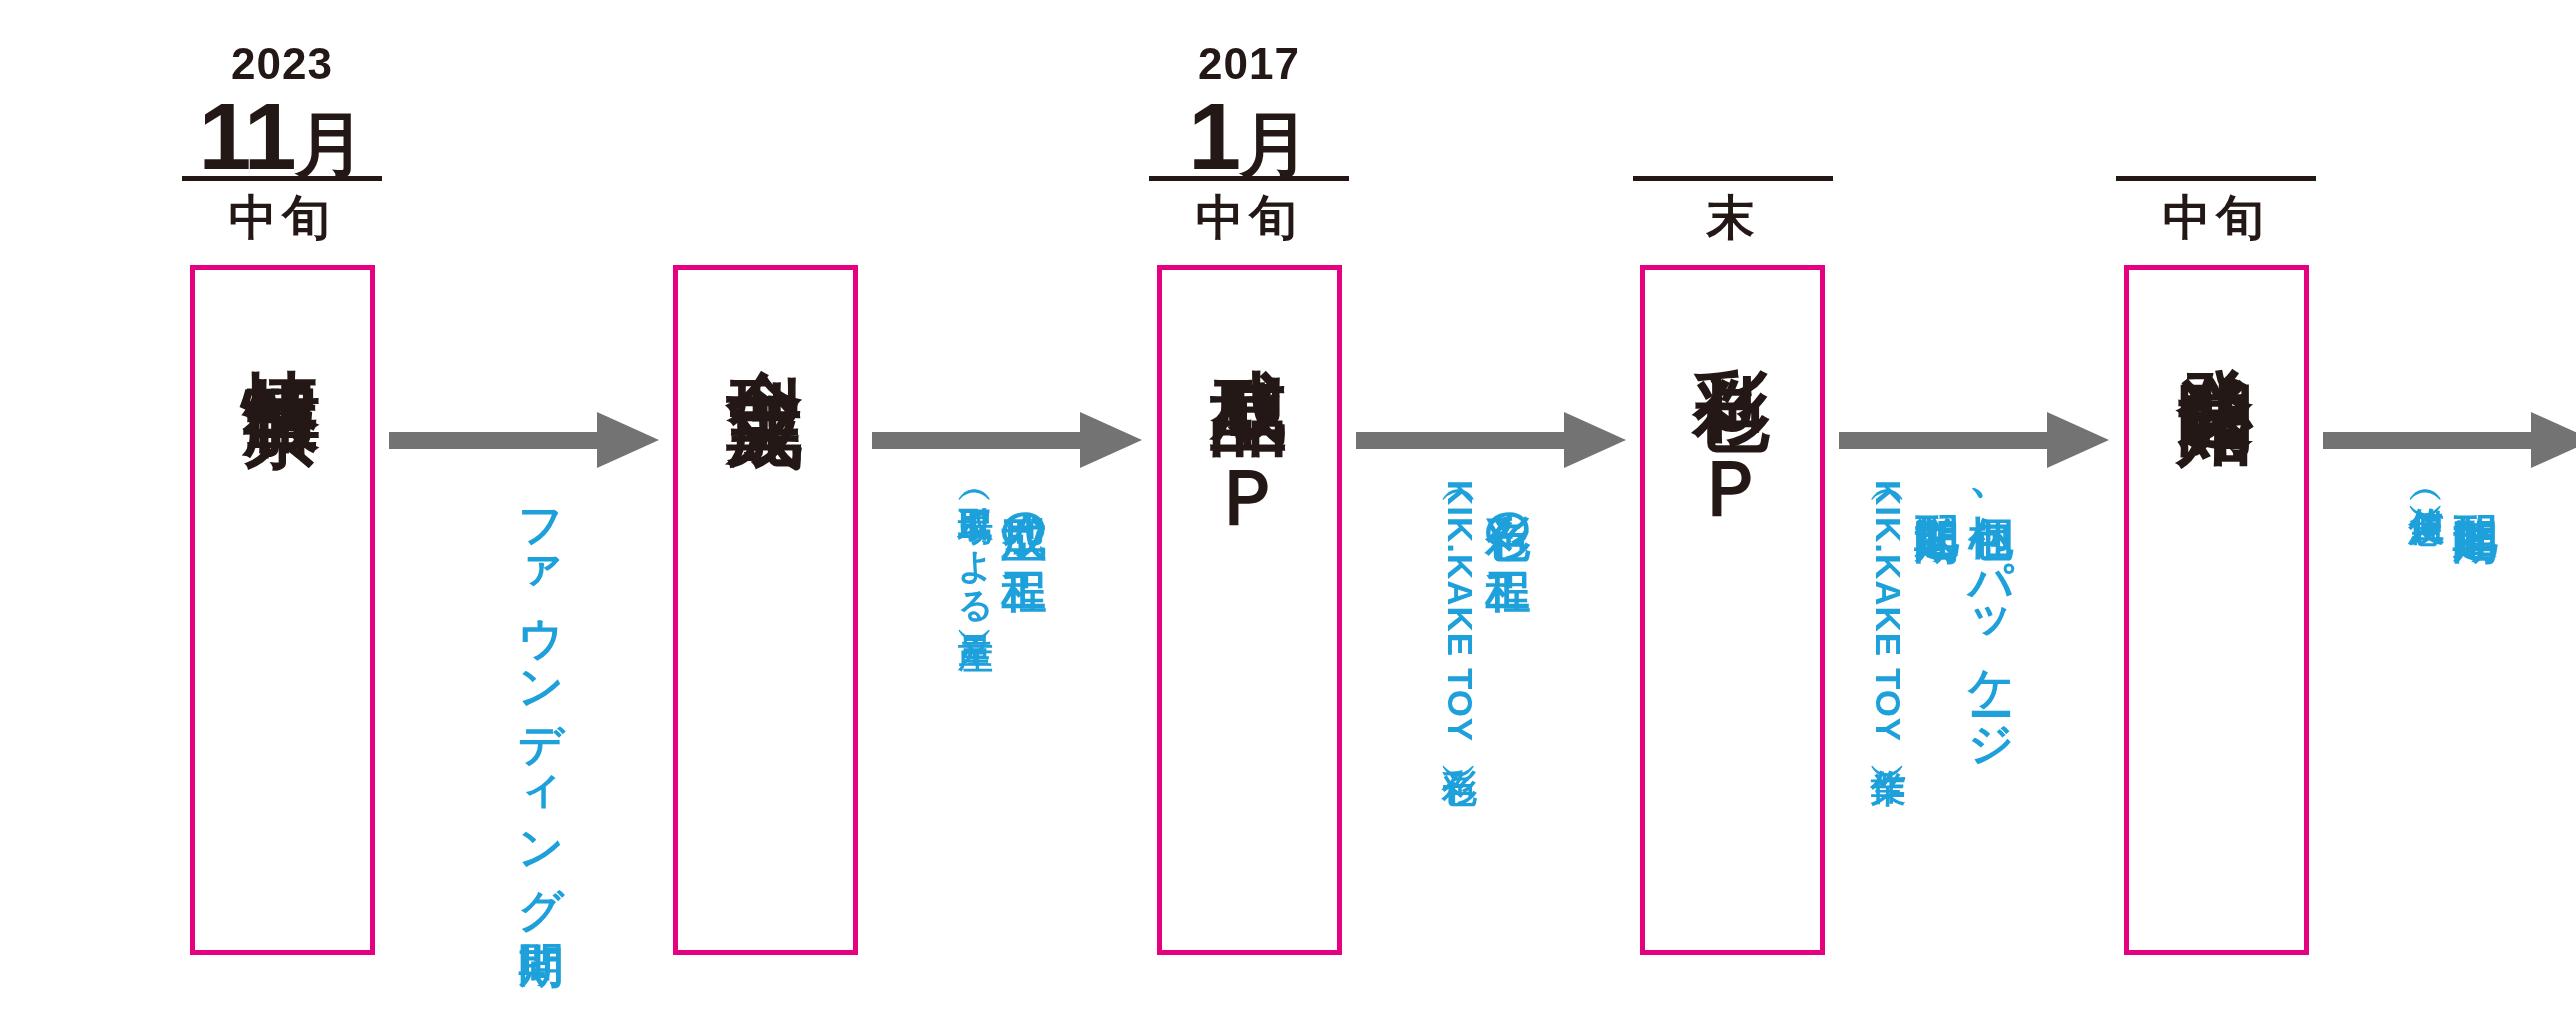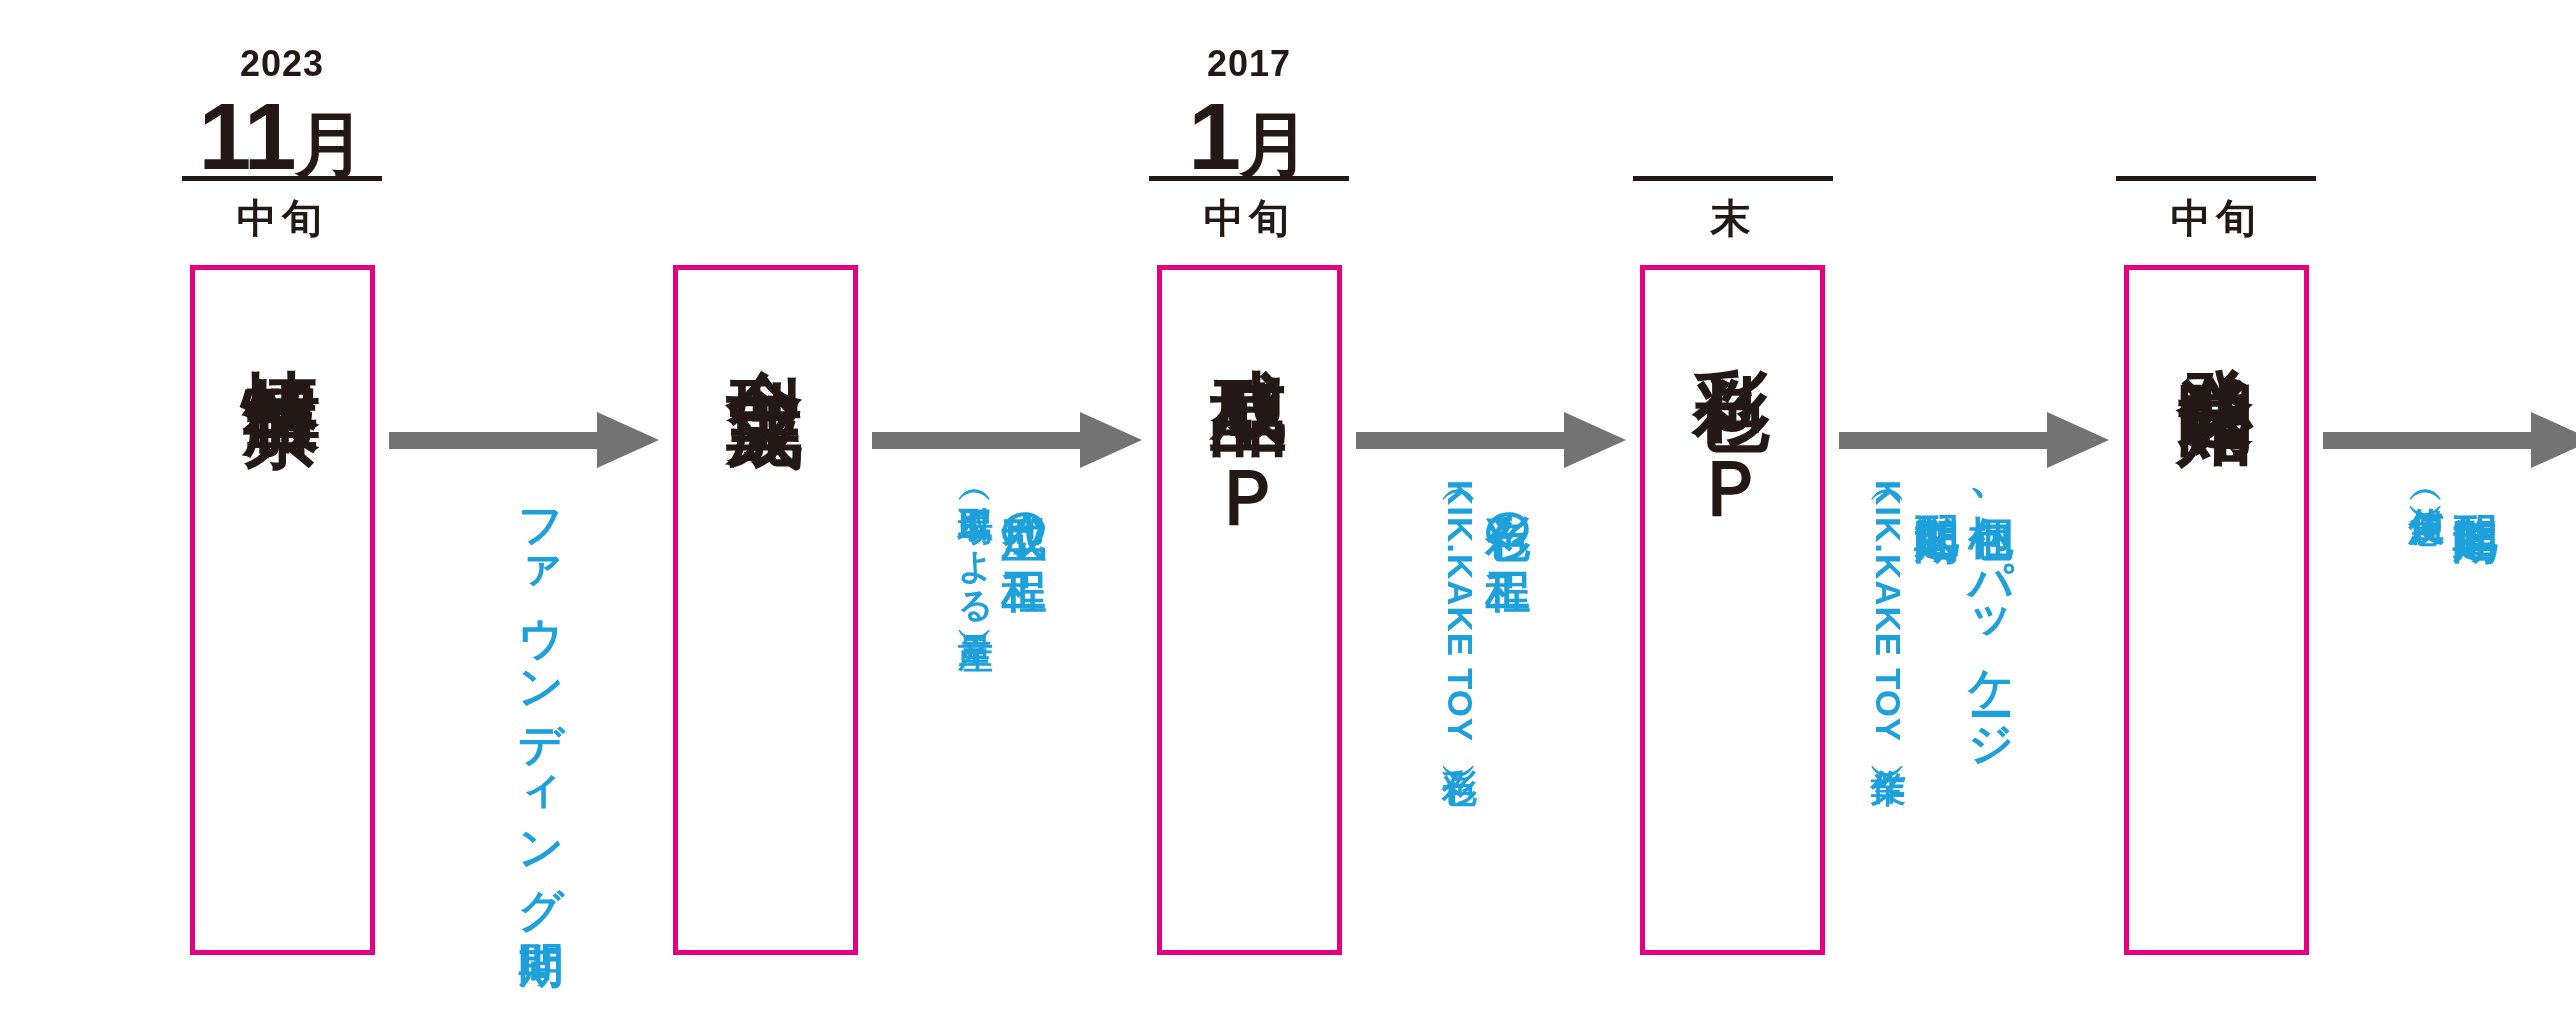--- a/index.html
+++ b/index.html
@@ -17,21 +17,21 @@
   .hdr {
     position: absolute;
     top: 46px;
     width: 268px;
     height: 222px;
     text-align: center;
   }
   .hdr .year {
     position: absolute;
     top: 0; left: 0; right: 0;
-    font-size: 36px;
+    font-size: 44px;
     line-height: 35px;
     font-weight: 800;
     letter-spacing: 1px;
   }
   .hdr .month {
     position: absolute;
     top: 52px; left: 0; right: 0;
     height: 77px;
     line-height: 77px;
     font-weight: 800;
@@ -42,21 +42,21 @@
   .hdr .underline {
     position: absolute;
     top: 130px; left: 50%;
     width: 200px; height: 5.2px;
     margin-left: -100px;
     background: #231815;
   }
   .hdr .timing {
     position: absolute;
     top: 143px; left: 0; right: 0;
-    font-size: 40px;
+    font-size: 48px;
     line-height: 58px;
     font-weight: 800;
     letter-spacing: 5.2px;
   }
 
   
   .stage-box {
     position: absolute;
     top: 265px;
     width: 185px;

